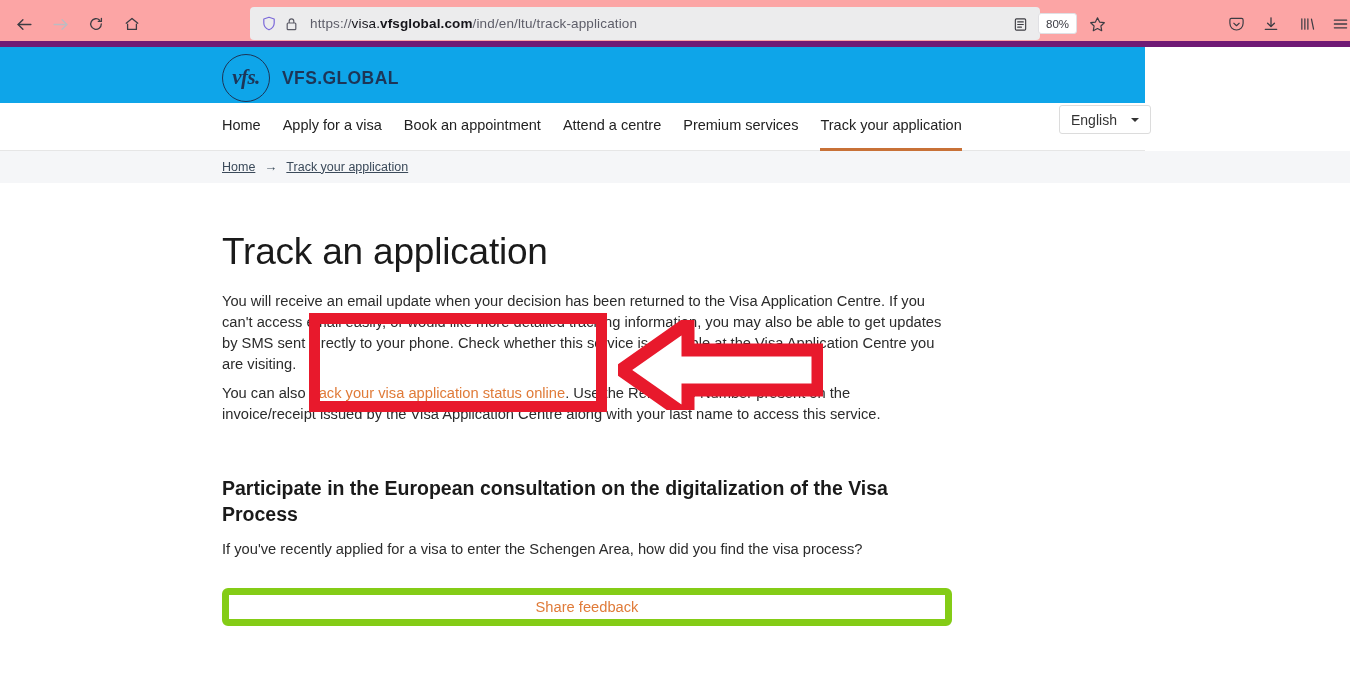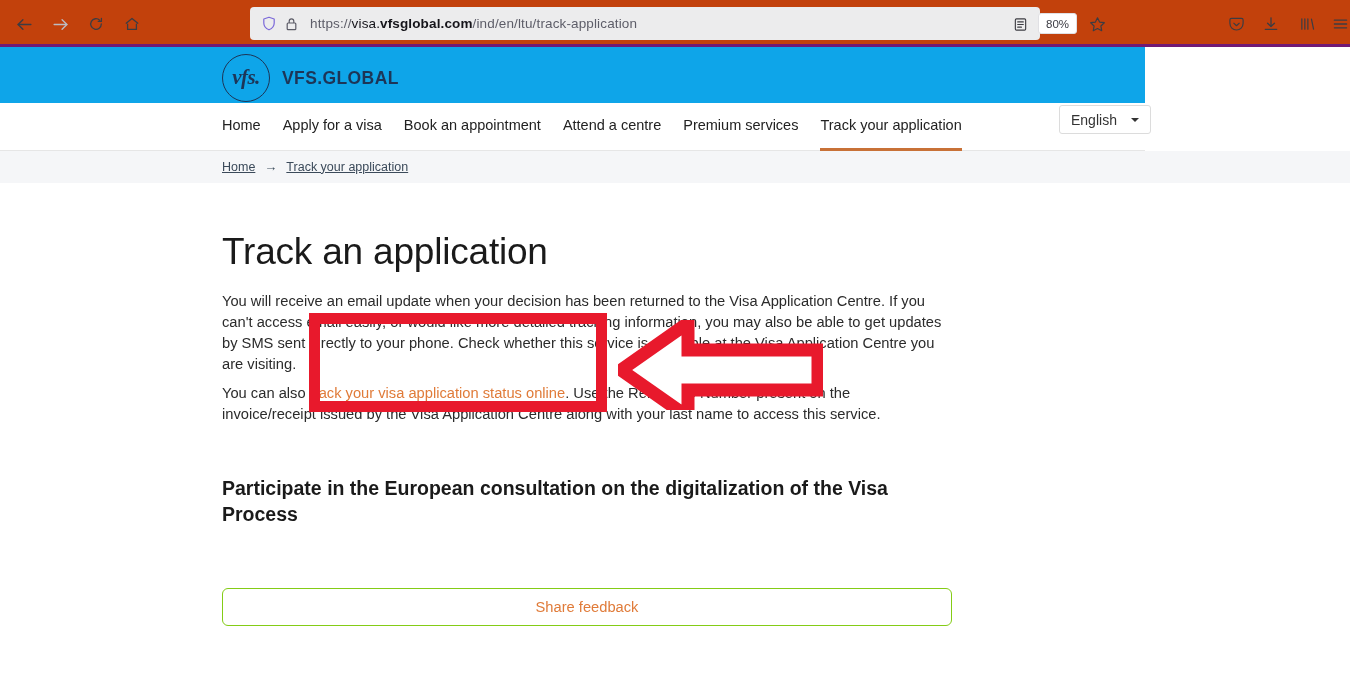--- a/index.html
+++ b/index.html
@@ -9,22 +9,22 @@
     overflow: hidden;
     background: #ffffff;
     font-family: "Liberation Sans", sans-serif;
     -webkit-font-smoothing: antialiased;
   }
 
   
   #browser-chrome {
     position: absolute; left: 0; top: 0;
     width: 1350px; height: 47px;
-    background: #c2410c;
-    border-bottom: 3px solid #701a75;
+    background: #fca5a5;
+    border-bottom: 6px solid #701a75;
   }
   .nav-btn {
     position: absolute; top: 9px;
     width: 30px; height: 30px;
     display: flex; align-items: center; justify-content: center;
     border-radius: 4px;
     color: #3c3c43;
   }
   .nav-btn svg { display: block; }
   #back-button    { left: 9px; }
@@ -191,21 +191,21 @@
     color: #1a1a1a;
     line-height: 1.32;
     margin: 0; padding-top: 51px;
     width: 700px;
   }
   #section-subtext { margin-top: 11px; width: 720px; }
 
   #share-feedback-button {
     position: absolute; left: 0; top: 405px;
     width: 730px; height: 38px;
-    border: 1px solid #84cc16;
+    border: 7px solid #84cc16;
     border-radius: 6px;
     background: #fff;
     color: #e07b39;
     font-size: 14.7px;
     display: flex; align-items: center; justify-content: center;
   }
 
   
   #annotation-layer {
     position: absolute; left: 0; top: 0;
@@ -341,20 +341,21 @@
   <div id="content">
     <h1 id="page-title">Track an application</h1>
 
     <p id="intro-paragraph" class="body-text">You will receive an email update when your decision has been returned to the Visa Application Centre. If you can't access email easily, or would like more detailed tracking information, you may also be able to get updates by SMS sent directly to your phone. Check whether this service is available at the Visa Application Centre you are visiting.</p>
 
     <p id="track-paragraph" class="body-text">
       <span>You can also </span><a href="#" id="track-status-link">track your visa application status online</a><span>. Use the Reference Number present on the invoice/receipt issued by the Visa Application Centre along with your last name to access this service.</span>
     </p>
 
     <h2 id="section-heading">Participate in the European consultation on the digitalization of the Visa Process</h2>
+    <p id="section-subtext" class="body-text">If you've recently applied for a visa to enter the Schengen Area, how did you find the visa process?</p>
 
     <div id="share-feedback-button">Share feedback</div>
   </div>
 </div>
 
 <div id="annotation-layer">
   <div id="highlight-box"></div>
   <svg id="pointer-arrow" width="205" height="90" viewBox="0 0 205 90">
     <polygon points="3,50 70,3 70,30 200,30 200,70 70,70 70,97" fill="#ffffff" stroke="#e8192c" stroke-width="13" stroke-linejoin="miter"></polygon>
   </svg>

